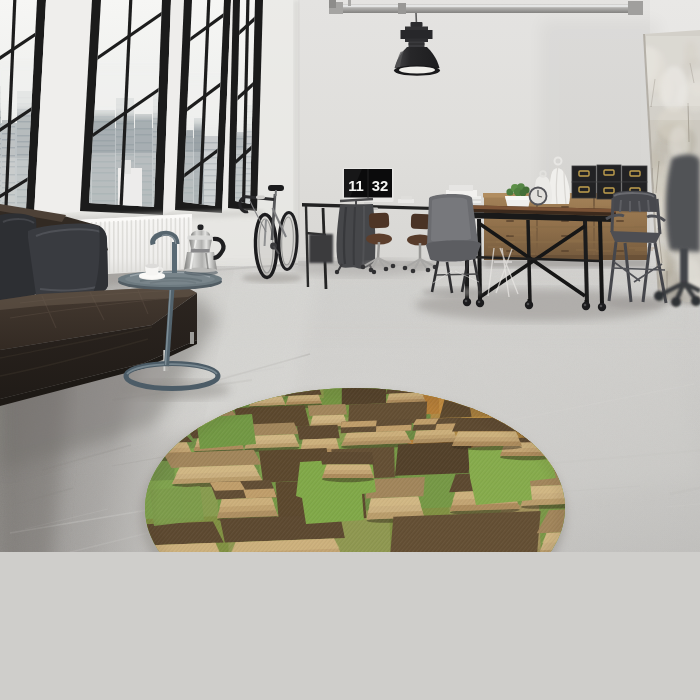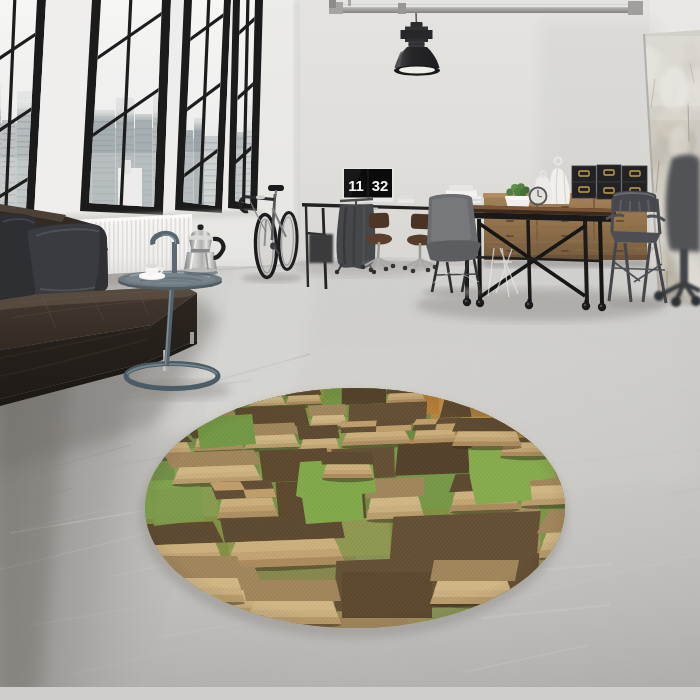--- a/index.html
+++ b/index.html
@@ -1,15 +1,15 @@
 <!DOCTYPE html>
 <html><head><meta charset="utf-8">
 <style>
 html,body{margin:0;padding:0;background:#cfcecb;font-family:"Liberation Sans",sans-serif;}
-#scene{width:700px;height:687px;overflow:hidden;position:relative;}
+#scene{width:700px;height:552px;overflow:hidden;position:relative;}
 </style></head>
 <body>
 
 <div id="scene">
 <svg width="700" height="700" viewBox="0 0 700 700" xmlns="http://www.w3.org/2000/svg">
 
 <defs>
 <linearGradient id="wallG" x1="0" y1="0" x2="0" y2="1">
  <stop offset="0" stop-color="#e9e8e6"></stop>
           <stop offset="0.55" stop-color="#e4e3e0"></stop>

